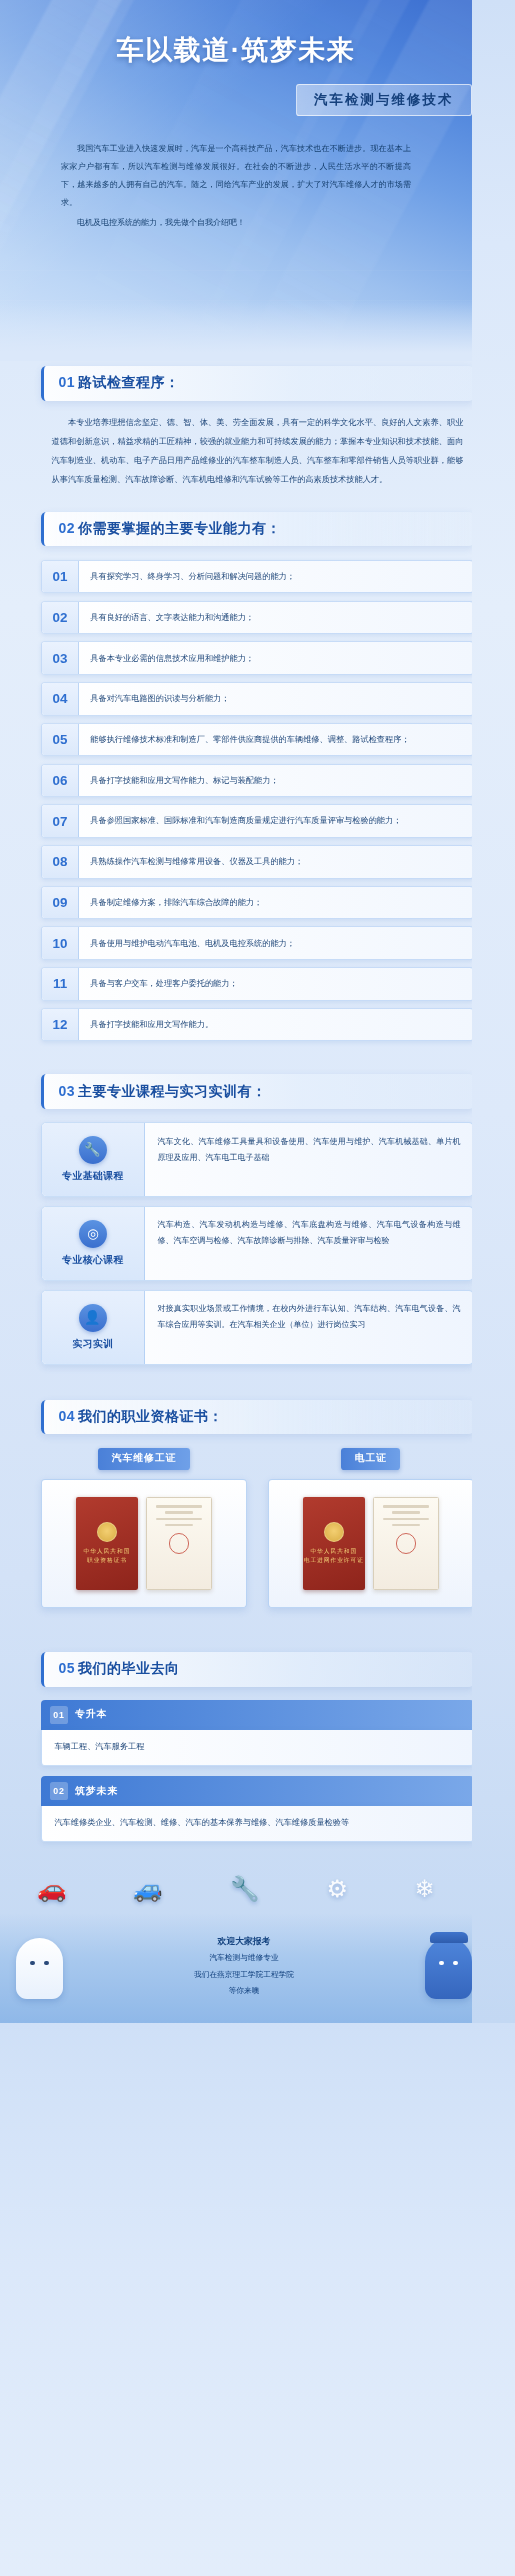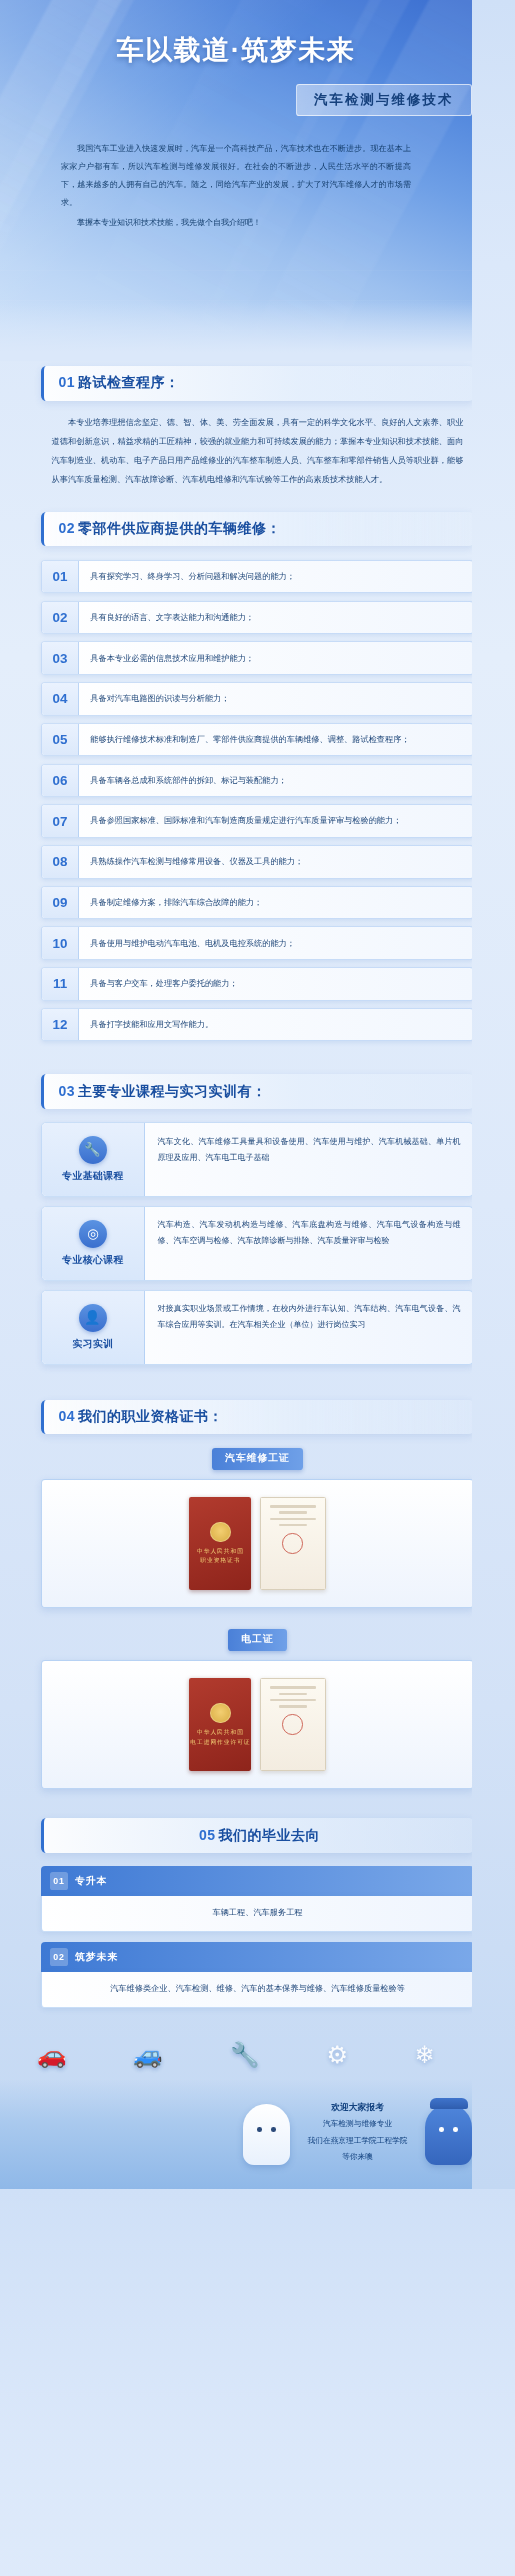--- a/index.html
+++ b/index.html
@@ -162,21 +162,21 @@
   .course .ltitle {
     font-size: 9.8px; font-weight: bold; color:#1a4fa0; letter-spacing:0.5px;
     text-align:center; line-height:1.5;
   }
   .course .right {
     flex:1; padding: 10.3px 12.4px;
     font-size: 8px; line-height: 2.0; color:#1d4578; text-align: justify;
   }
 
   
-  .certs { width: 433px; margin: 2.1px auto 0; display:flex; gap: 20.6px; justify-content:center;flex-direction:column; }
+  .certs { width: 433px; margin: 2.1px auto 0; display:flex; gap: 20.6px; justify-content:center; }
   .cert { flex: 1; text-align:center; }
   .cert .cap {
     display:inline-block;
     padding: 4.6px 13.4px;
     border-radius: 3.1px;
     background: linear-gradient(90deg,#4a80d8,#6fa0e8);
     color:#fff; font-size: 9.8px; font-weight:bold; letter-spacing:1px;
     box-shadow: 0 1.5px 4.1px rgba(40,90,180,0.3);
   }
   .cert .shot {
@@ -256,21 +256,21 @@
   }
 
   
   .footer {
     position: relative;
     margin-top: 10.3px;
     padding: 18.5px 0 24px;
     background: linear-gradient(180deg, rgba(186,213,245,0.0) 0%, #a9c9ee 40%, #8fb8e8 100%);
     text-align:center;
   }
-  .footer-inner { display:flex; align-items:flex-end; justify-content:flex-end; gap: 17.5px; padding-left: 16px; }
+  .footer-inner { display:flex; align-items:flex-end; justify-content:space-between; gap: 17.5px; padding-left: 16px; }
   .mascot {
     width: 47px; height: 61px; border-radius: 24px 24px 11.3px 11.3px;
     background: linear-gradient(180deg,#ffffff,#e8f1fd);
     box-shadow: 0 2.6px 6.2px rgba(40,90,170,0.25);
     position:relative;
   }
   .mascot.blue { background: linear-gradient(180deg,#4f86dc,#3566bd); }
   .mascot .eyes {
     position:absolute; top: 23px; left:0; right:0;
     display:flex; justify-content:center; gap: 9.3px;
@@ -297,34 +297,34 @@
     <div class="beam b3"></div>
     <div class="beam b4"></div>
     <div class="beam b5"></div>
 
     <div class="hero-title">车以载道·筑梦未来</div>
     <div class="hero-sub-wrap">
       <div class="hero-sub">汽车检测与维修技术</div>
     </div>
     <div class="hero-body">
       <p>我国汽车工业进入快速发展时，汽车是一个高科技产品，汽车技术也在不断进步。现在基本上家家户户都有车，所以汽车检测与维修发展很好。在社会的不断进步，人民生活水平的不断提高下，越来越多的人拥有自己的汽车。随之，同给汽车产业的发展，扩大了对汽车维修人才的市场需求。</p>
-      <p>掌握本专业知识和技术技能，我先做个自我介绍吧！</p>
+      <p>电机及电控系统的能力，我先做个自我介绍吧！</p>
     </div>
   </div>
 
   <div class="section">
     <div class="sec-head">
       <span class="num">01</span><span>路试检查程序：</span>
     </div>
     <div class="para">本专业培养理想信念坚定、德、智、体、美、劳全面发展，具有一定的科学文化水平、良好的人文素养、职业道德和创新意识，精益求精的工匠精神，较强的就业能力和可持续发展的能力；掌握本专业知识和技术技能、面向汽车制造业、机动车、电子产品日用产品维修业的汽车整车制造人员、汽车整车和零部件销售人员等职业群，能够从事汽车质量检测、汽车故障诊断、汽车机电维修和汽车试验等工作的高素质技术技能人才。</div>
   </div>
 
   <div class="section" style="margin-top:17.5px;">
     <div class="sec-head">
-      <span class="num">02</span><span>零部件供应商提供的车辆维修：</span>
+      <span class="num">02</span><span>你需要掌握的主要专业能力有：</span>
     </div>
     <div class="ability-list">
       <div class="ability">
           <div class="idx">01</div>
           <div class="txt">具有探究学习、终身学习、分析问题和解决问题的能力；</div>
         </div>
       <div class="ability">
           <div class="idx">02</div>
           <div class="txt">具有良好的语言、文字表达能力和沟通能力；</div>
         </div>
@@ -335,21 +335,21 @@
       <div class="ability">
           <div class="idx">04</div>
           <div class="txt">具备对汽车电路图的识读与分析能力；</div>
         </div>
       <div class="ability">
           <div class="idx">05</div>
           <div class="txt">能够执行维修技术标准和制造厂、零部件供应商提供的车辆维修、调整、路试检查程序；</div>
         </div>
       <div class="ability">
           <div class="idx">06</div>
-          <div class="txt">具备车辆各总成和系统部件的拆卸、标记与装配能力；</div>
+          <div class="txt">具备打字技能和应用文写作能力、标记与装配能力；</div>
         </div>
       <div class="ability">
           <div class="idx">07</div>
           <div class="txt">具备参照国家标准、国际标准和汽车制造商质量规定进行汽车质量评审与检验的能力；</div>
         </div>
       <div class="ability">
           <div class="idx">08</div>
           <div class="txt">具熟练操作汽车检测与维修常用设备、仪器及工具的能力；</div>
         </div>
       <div class="ability">
@@ -440,21 +440,21 @@
             <span class="ln"></span>
             <span class="ln s"></span>
             <span class="seal"></span>
           </div>
         </div>
       </div>
 
     </div>
   </div>
 
-  <div class="section" style="margin-top:24px;text-align:center;">
+  <div class="section" style="margin-top:39px;">
     <div class="sec-head">
       <span class="num">05</span><span>我们的毕业去向</span>
     </div>
     <div class="career">
 
       <div class="career-block">
         <div class="career-head">
           <span class="cn">01</span>
           <span>专升本</span>
         </div>

